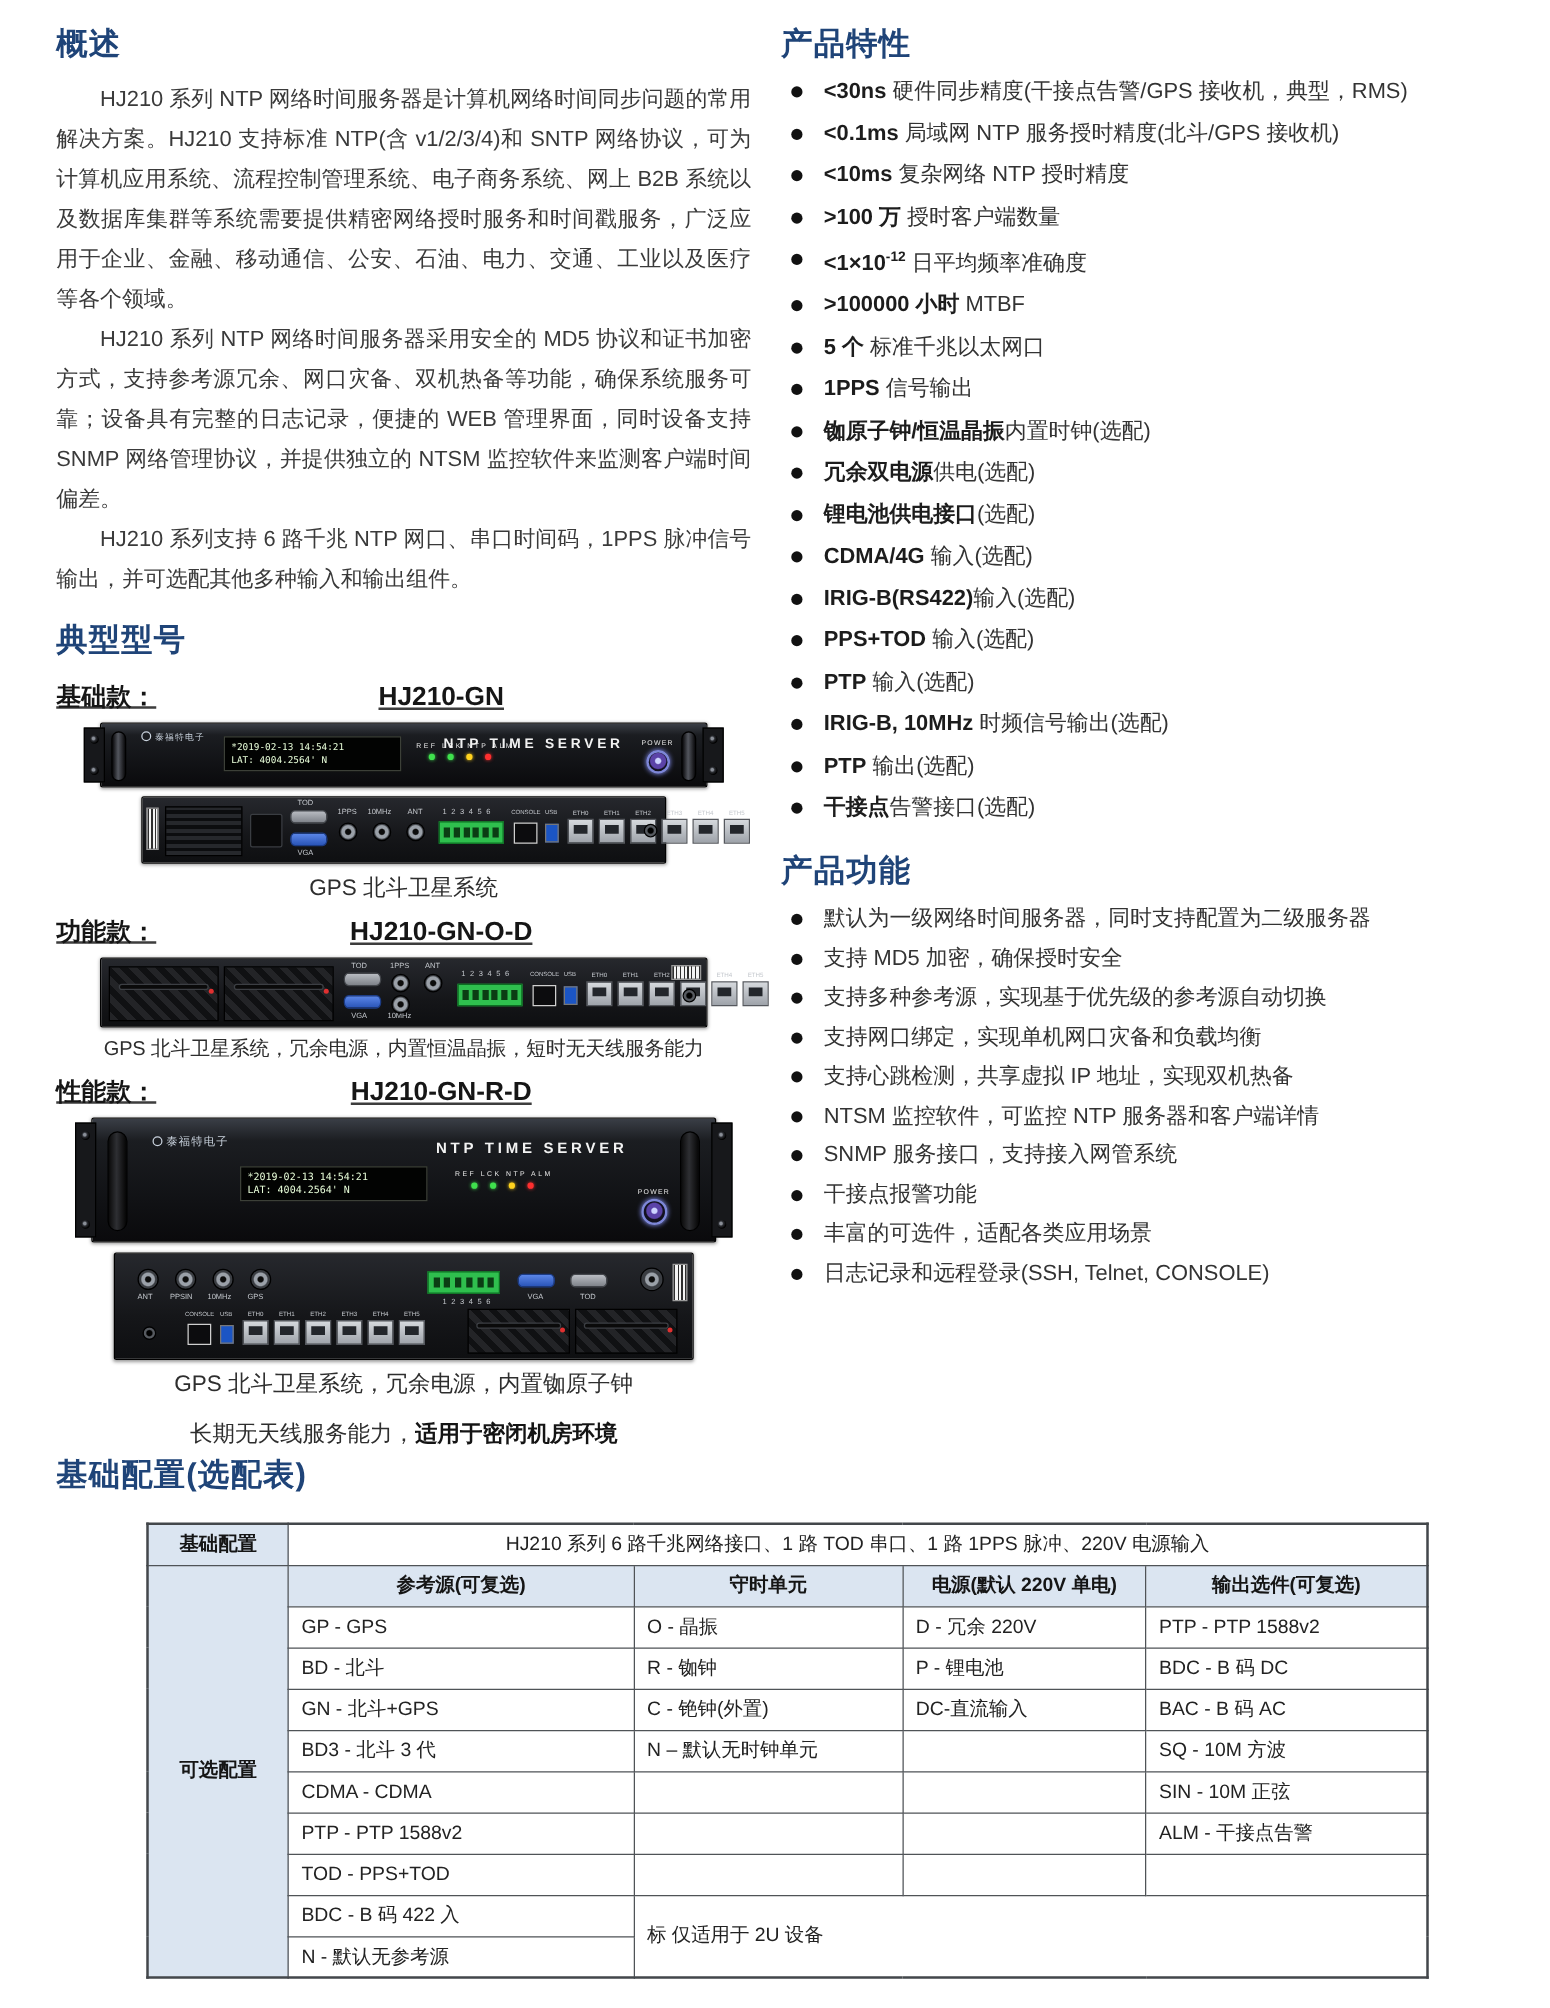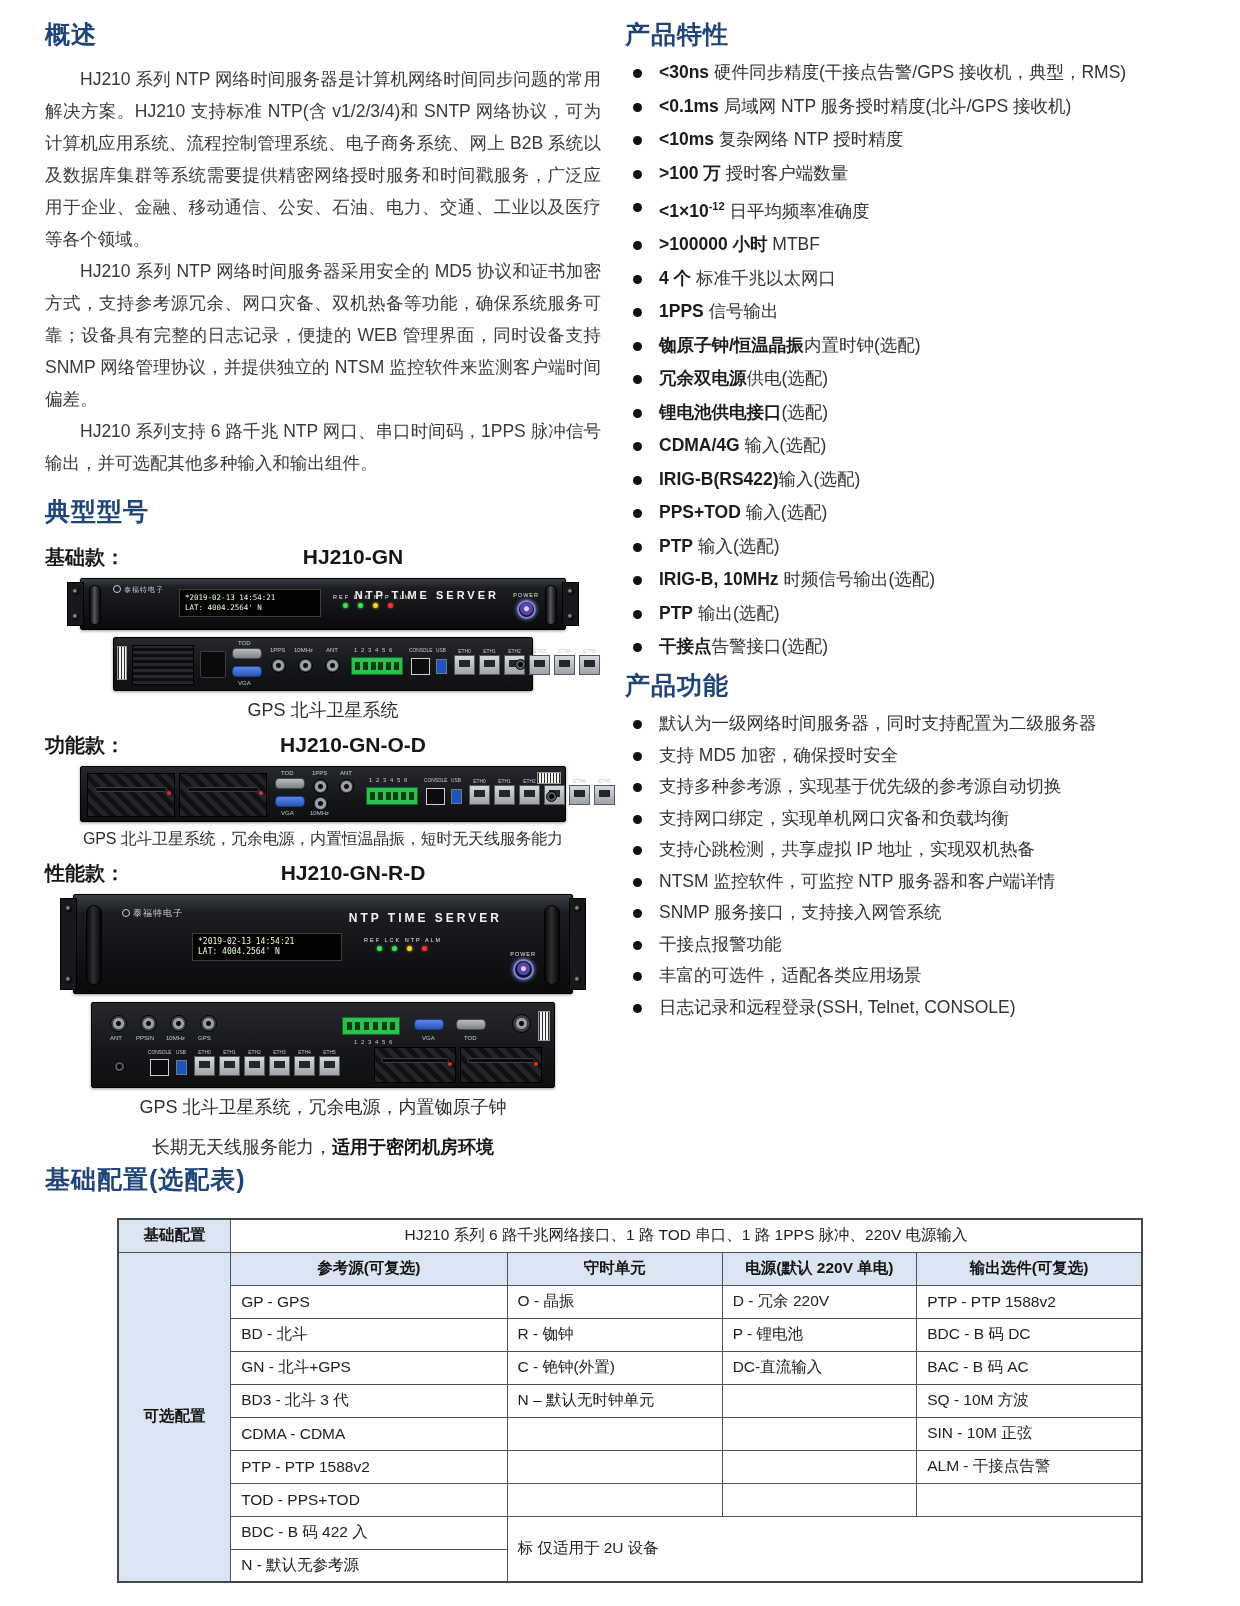--- a/index.html
+++ b/index.html
@@ -29,25 +29,25 @@
     position:relative; padding-left:28px; font-size:17.5px; color:#333;
   }
   .blist li::before {
     content:""; position:absolute; left:2px; top:8px; width:9px; height:9px;
     border-radius:50%; background:#111;
   }
   .feat li { line-height:22px; margin-bottom:11.5px; }
   .feat b  { color:#1c1c1c; }
   .feat sup{ font-size:11px; font-weight:bold; color:#1c1c1c; }
   .func li { line-height:22px; margin-bottom:9.5px; }
-  .right-col .func-h { margin-top:12px; margin-bottom:6px; }
+  .right-col .func-h { margin-top:24px; margin-bottom:6px; }
 
   
   .models h1 { margin-top:16px; margin-bottom:16px; }
-  .model-head { display:flex; align-items:baseline; margin-bottom:7px; }
+  .model-head { display:flex; align-items:baseline; margin-bottom:7px;text-decoration:underline; }
   .model-type { font-size:20px; font-weight:bold; color:#161616; width:150px; }
   .model-name { font-size:21px; font-weight:bold; color:#161616; flex:1; text-align:center; margin-right:90px; }
   .caption  { text-align:center; font-size:18px; color:#2e2e2e; margin:7px 0 10px 0; }
   .caption.small { font-size:16px; letter-spacing:-0.2px; }
   .caption .b { font-weight:bold; color:#141414; }
   .cap2 { margin-top:16px; }
 
   
   .rack {
     position:relative; margin:0 auto; border-radius:2px;
@@ -403,21 +403,21 @@
 
 <div class="right-col">
   <h1 class="sec">产品特性</h1>
   <ul class="blist feat" id="features-list">
       <li><b>&lt;30ns</b><span> 硬件同步精度(干接点告警/GPS 接收机，典型，RMS)</span></li>
       <li><b>&lt;0.1ms</b><span> 局域网 NTP 服务授时精度(北斗/GPS 接收机)</span></li>
       <li><b>&lt;10ms</b><span> 复杂网络 NTP 授时精度</span></li>
       <li><b>&gt;100 万</b><span> 授时客户端数量</span></li>
       <li><b>&lt;1×10</b><sup>-12</sup><span> 日平均频率准确度</span></li>
       <li><b>&gt;100000 小时</b><span> MTBF</span></li>
-      <li><b>4 个</b><span> 标准千兆以太网口</span></li>
+      <li><b>5 个</b><span> 标准千兆以太网口</span></li>
       <li><b>1PPS</b><span> 信号输出</span></li>
       <li><b>铷原子钟/恒温晶振</b><span>内置时钟(选配)</span></li>
       <li><b>冗余双电源</b><span>供电(选配)</span></li>
       <li><b>锂电池供电接口</b><span>(选配)</span></li>
       <li><b>CDMA/4G</b><span> 输入(选配)</span></li>
       <li><b>IRIG-B(RS422)</b><span>输入(选配)</span></li>
       <li><b>PPS+TOD</b><span> 输入(选配)</span></li>
       <li><b>PTP</b><span> 输入(选配)</span></li>
       <li><b>IRIG-B, 10MHz</b><span> 时频信号输出(选配)</span></li>
       <li><b>PTP</b><span> 输出(选配)</span></li>

